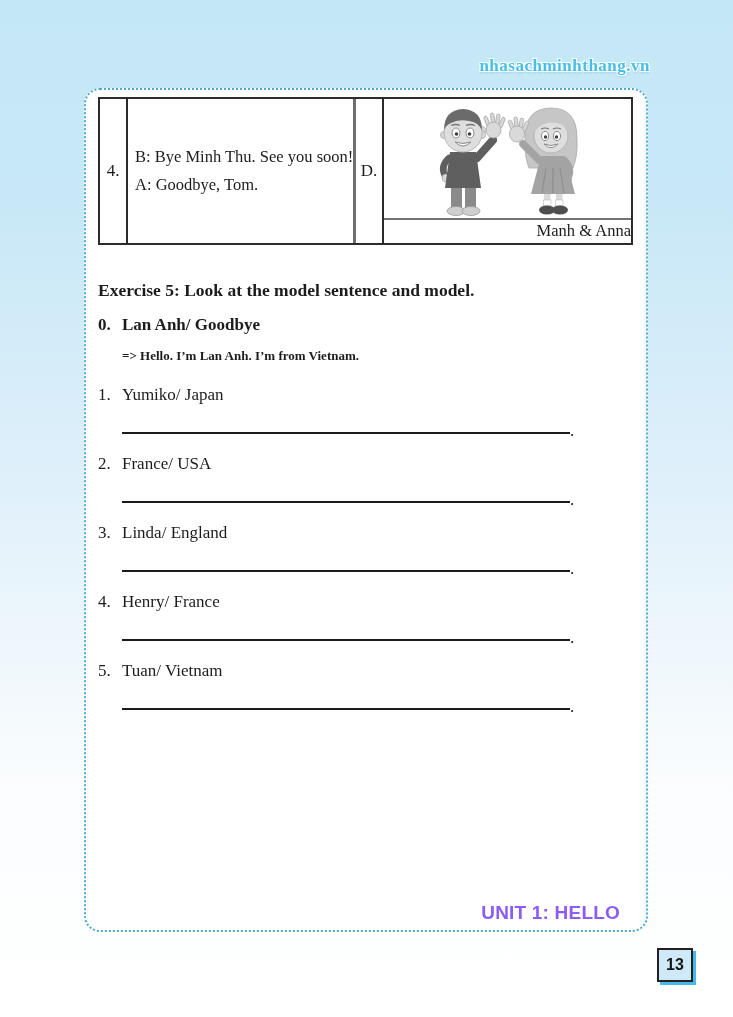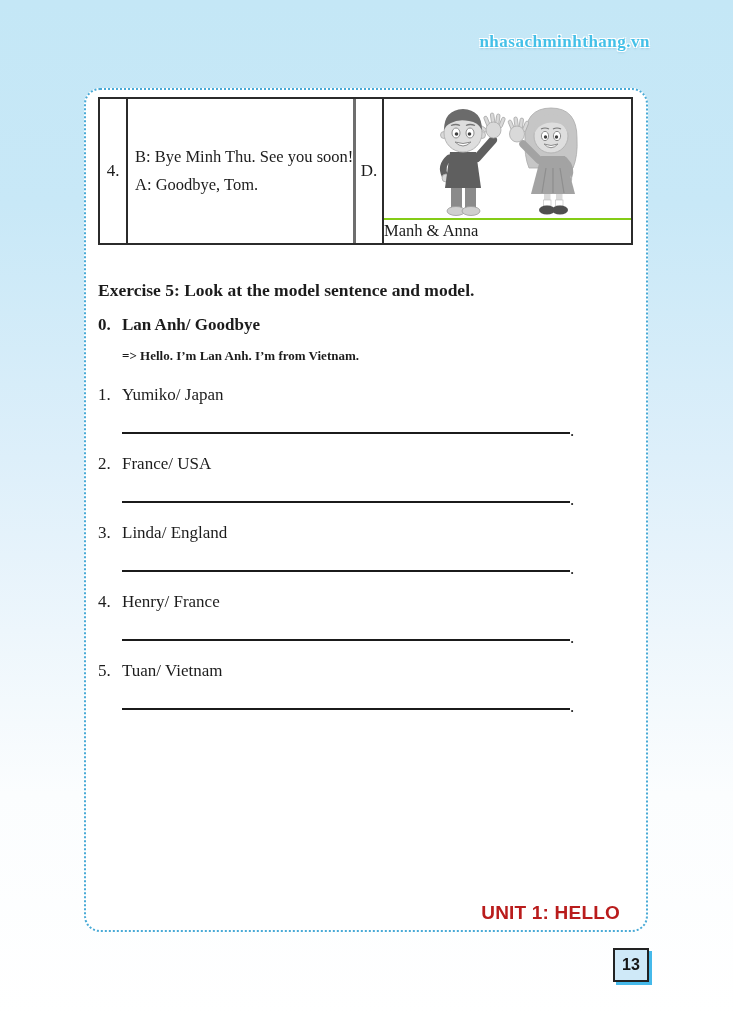--- a/index.html
+++ b/index.html
@@ -2,56 +2,56 @@
 <html><head>
 <meta charset="utf-8">
 <style>
   html,body{margin:0;padding:0;}
   body{
     width:733px;height:1017px;position:relative;overflow:hidden;
     background:linear-gradient(180deg,#c4e7f6 0%,#c8e8f7 20%,#ddeffa 45%,#edf6fc 62%,#fbfdfe 78%,#ffffff 100%);
     font-family:"Liberation Serif","DejaVu Serif",serif;color:#1c1c1c;
   }
   .watermark{
-    position:absolute;top:32px;right:83px;
+    position:absolute;top:56px;right:83px;
     font-size:17px;font-weight:bold;letter-spacing:.5px;color:#44c0e8;
     text-shadow:-1px -1px 0 #fff,1px -1px 0 #fff,-1px 1px 0 #fff,1px 1px 0 #fff,0 2px 2px rgba(120,180,210,.5);
   }
   .frame{
     position:absolute;left:84px;top:88px;width:564px;height:844px;box-sizing:border-box;
     border:2px dotted #49aad6;border-radius:16px;background:#fff;
     padding:7px 0 0 12px;
   }
   
   .match-table{display:flex;width:535px;height:148px;box-sizing:border-box;border:2px solid #2b2b2b;background:#fff;}
   .cell{box-sizing:border-box;}
   .cell-num{width:28px;border-right:2px solid #2b2b2b;display:flex;align-items:center;justify-content:center;font-size:17px;}
   .cell-dialogue{width:225px;display:flex;flex-direction:column;justify-content:center;padding-left:7px;font-size:16.5px;line-height:28px;white-space:nowrap;}
   .cell-letter{width:31px;border-left:3px solid #6e6e6e;border-right:2px solid #2b2b2b;display:flex;align-items:center;justify-content:center;font-size:17px;}
   .cell-image{flex:1;display:flex;flex-direction:column;}
   .img-area{flex:1;display:flex;align-items:flex-end;justify-content:center;overflow:hidden;}
-  .img-caption{height:23px;border-top:2px solid #84cc16;text-align:left;font-size:16.5px;line-height:21px;}
+  .img-caption{height:23px;border-top:2px solid #737373;text-align:right;font-size:16.5px;line-height:21px;}
   
   .your-answer{margin-top:37px;font-weight:bold;font-size:17.5px;letter-spacing:.2px;}
   .ex-heading{margin-top:35px;font-weight:bold;font-size:17.5px;}
   .q-row{display:flex;font-size:17px;line-height:22px;}
   .q-num{width:24px;flex:0 0 24px;}
   .model-row{margin-top:13px;font-weight:bold;}
   .model-answer{margin-left:24px;margin-top:9px;font-weight:bold;font-size:13px;line-height:22px;}
   .q-item{margin-top:17px;}
   .q-item:first-of-type{margin-top:8px;}
   .line-row{margin-top:20px;margin-left:24px;display:flex;align-items:flex-end;font-size:17px;line-height:10px;}
   .blank-line{width:448px;height:2px;background:#1b1b1b;margin-bottom:2px;}
   
   .footer-title{
     position:absolute;top:902px;right:113px;
-    font-family:"Liberation Sans","DejaVu Sans",sans-serif;font-weight:bold;font-size:19px;color:#b91c1c;letter-spacing:.2px;
+    font-family:"Liberation Sans","DejaVu Sans",sans-serif;font-weight:bold;font-size:19px;color:#8b5cf6;letter-spacing:.2px;
   }
   .page-box{
-    position:absolute;left:613px;top:948px;width:36px;height:34px;box-sizing:border-box;
+    position:absolute;left:657px;top:948px;width:36px;height:34px;box-sizing:border-box;
     background:#cfe9f8;border:2px solid #222;box-shadow:3px 3px 0 #45b9ea;
     display:flex;align-items:center;justify-content:center;
     font-family:"Liberation Sans","DejaVu Sans",sans-serif;font-weight:bold;font-size:16px;color:#161616;
   }
 </style>
 </head>
 <body>
 
 <div class="watermark">nhasachminhthang.vn</div>
 

